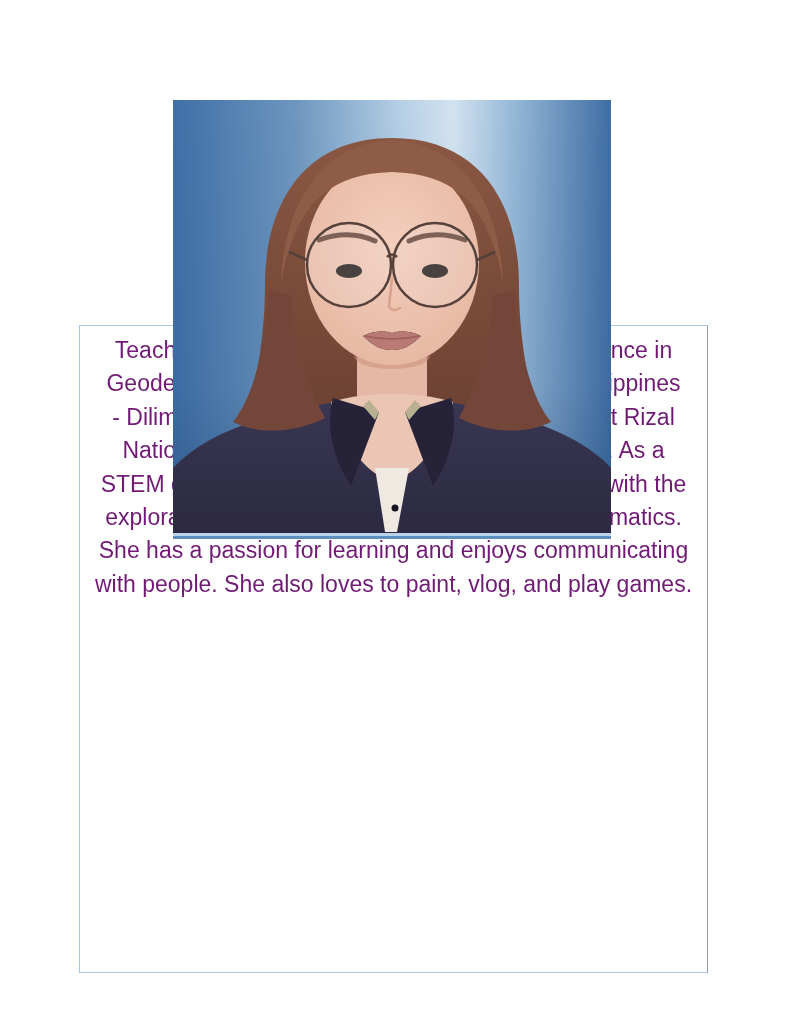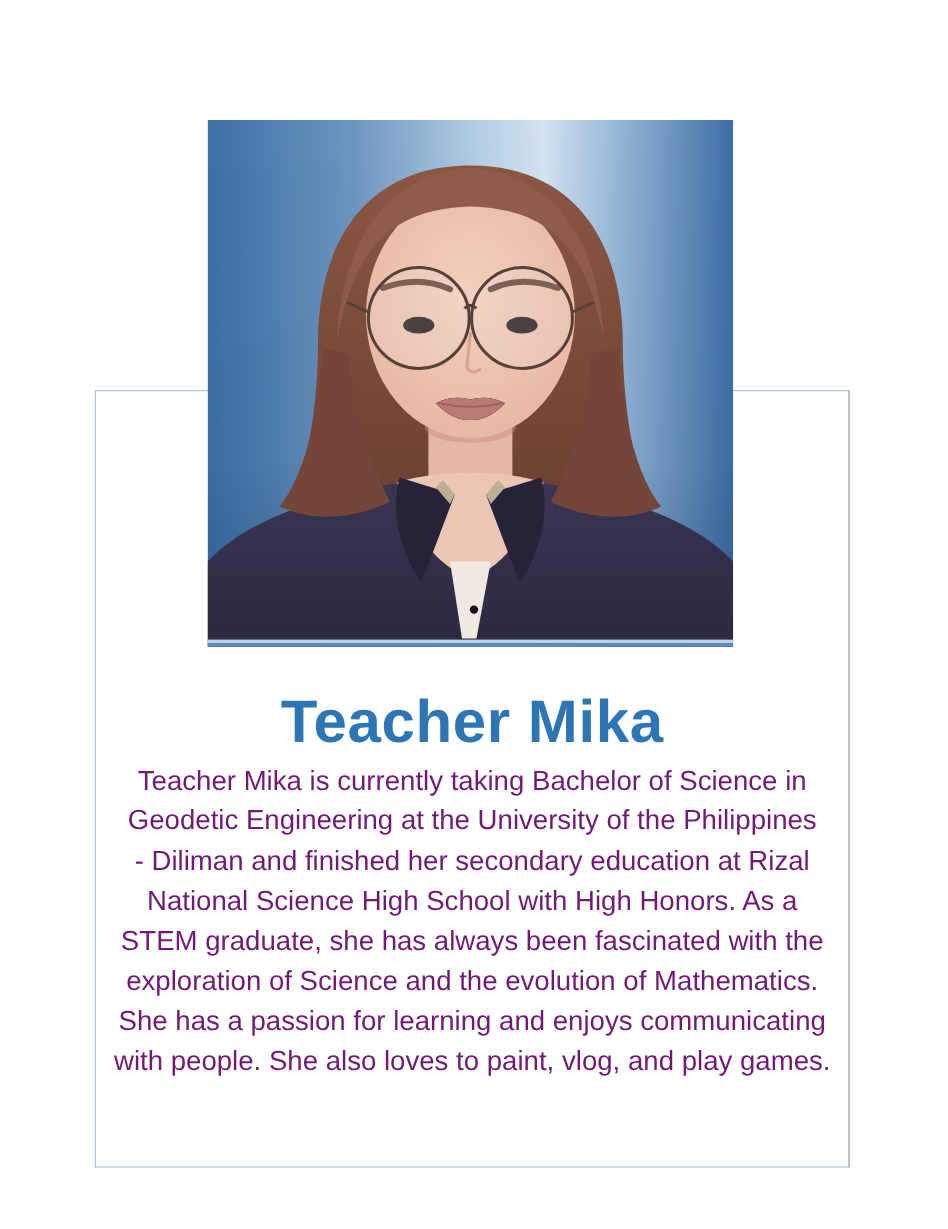--- a/index.html
+++ b/index.html
@@ -55,21 +55,20 @@
     height: 439px;
   }
   .photo svg { display: block; }
 </style>
 </head>
 <body>
 
 <div class="page">
 
   <div class="card">
-    <h1 class="title">Teacher Mika</h1>
     <p class="bio">Teacher Mika is currently taking Bachelor of Science in
 Geodetic Engineering at the University of the Philippines
 - Diliman and finished her secondary education at Rizal
 National Science High School with High Honors. As a
 STEM graduate, she has always been fascinated with the
 exploration of Science and the evolution of Mathematics.
 She has a passion for learning and enjoys communicating
 with people. She also loves to paint, vlog, and play games.</p>
   </div>
 

